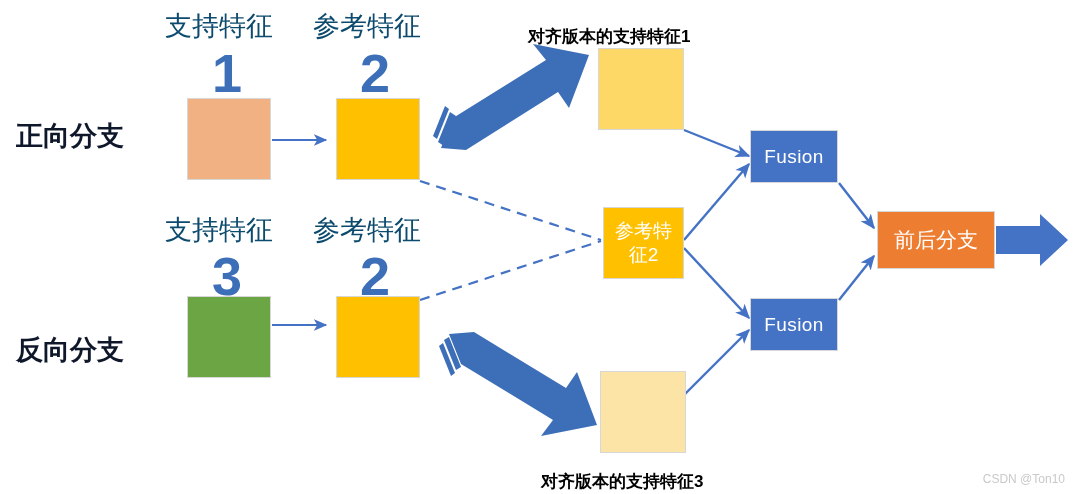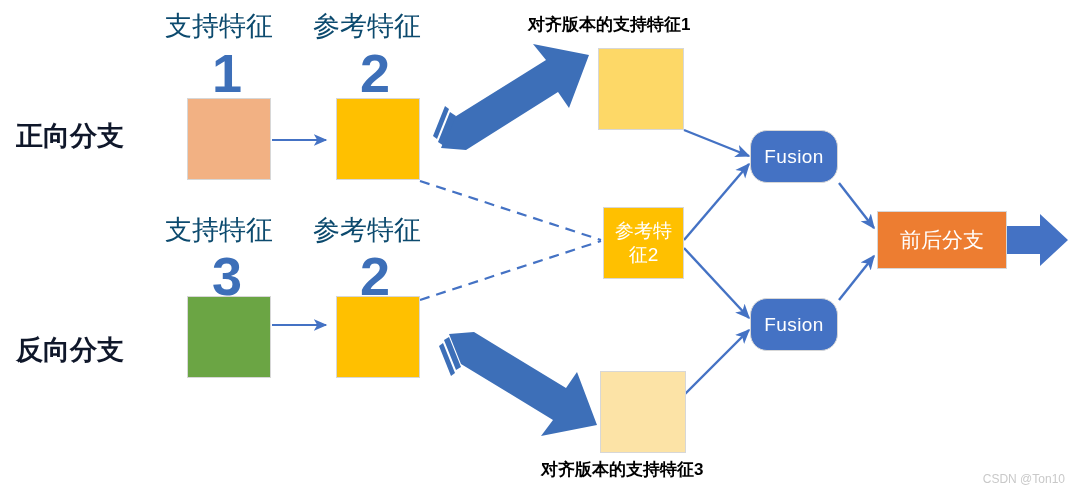--- a/index.html
+++ b/index.html
@@ -44,20 +44,21 @@
     font-weight: bold;
     color: #3D6FB8;
     line-height: 1;
     white-space: nowrap;
   }
   .aligned-caption {
     font-size: 17px;
     font-weight: bold;
     color: #000000;
     white-space: nowrap;
+    margin-top: 12px;
   }
   .watermark {
     font-size: 12px;
     color: #c9c9c9;
     white-space: nowrap;
     font-family: "Liberation Sans", "DejaVu Sans", sans-serif;
     text-align: center;
   }
 
   
@@ -71,21 +72,20 @@
   .box-yellow1 { background: #FDD867; }
   .box-yellow2 { background: #FCE3A6; }
   .box-fusion  {
     background: #4472C4;
     color: #ffffff;
     display: flex;
     align-items: center;
     justify-content: center;
     font-size: 19px;
     letter-spacing: 0.4px;
-    border-radius: 17px;
   }
   .box-ref2 {
     background: #FFC000;
     color: #ffffff;
     display: flex;
     align-items: center;
     justify-content: center;
     text-align: center;
     font-size: 19px;
     line-height: 1.25;
@@ -194,21 +194,21 @@
   </div>
 
   <div class="abs box box-fusion" style="left:750px; top:130px; width:88px; height:53px;">
     <span>Fusion</span>
   </div>
 
   <div class="abs box box-fusion" style="left:750px; top:298px; width:88px; height:53px;">
     <span>Fusion</span>
   </div>
 
-  <div class="abs box box-merge" style="left:877px; top:211px; width:130px; height:58px;">
+  <div class="abs box box-merge" style="left:877px; top:211px; width:118px; height:58px;">
     <div>
       <div>前后分支</div>
     </div>
   </div>
 
   <div class="abs watermark" style="right:10px; bottom:8px;">CSDN @Ton10</div>
 
 </div>
 
 </body></html>

